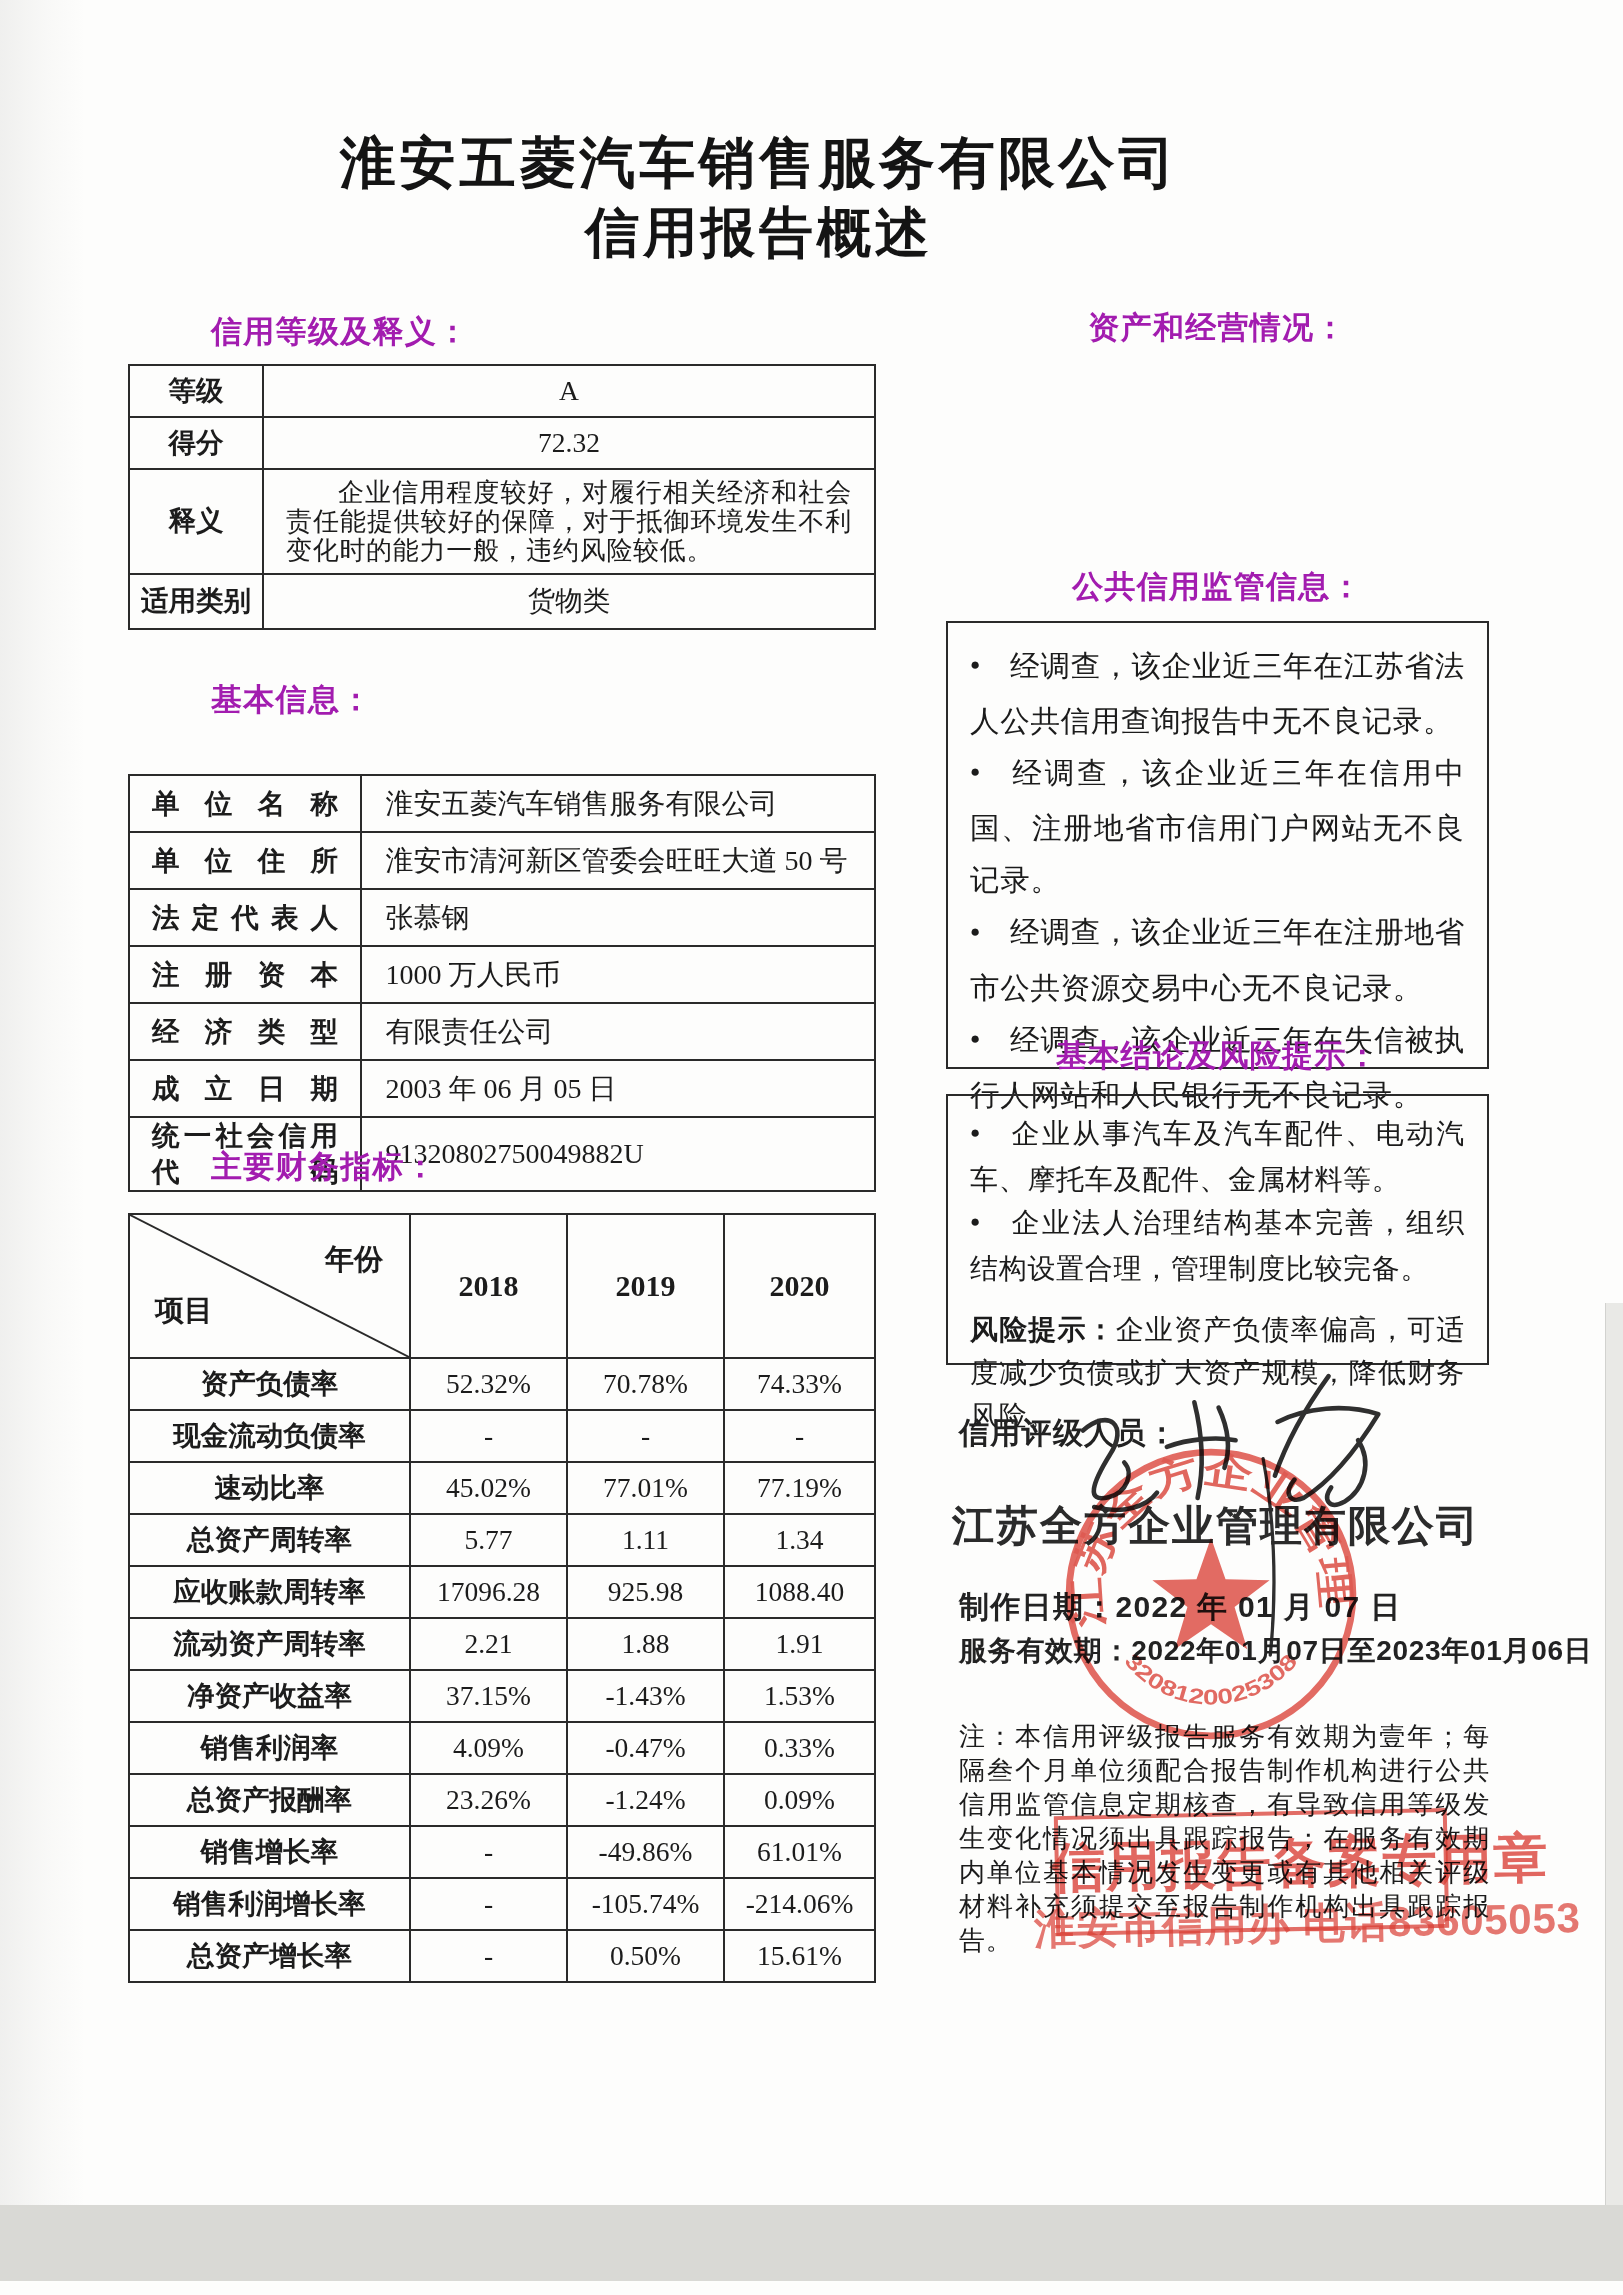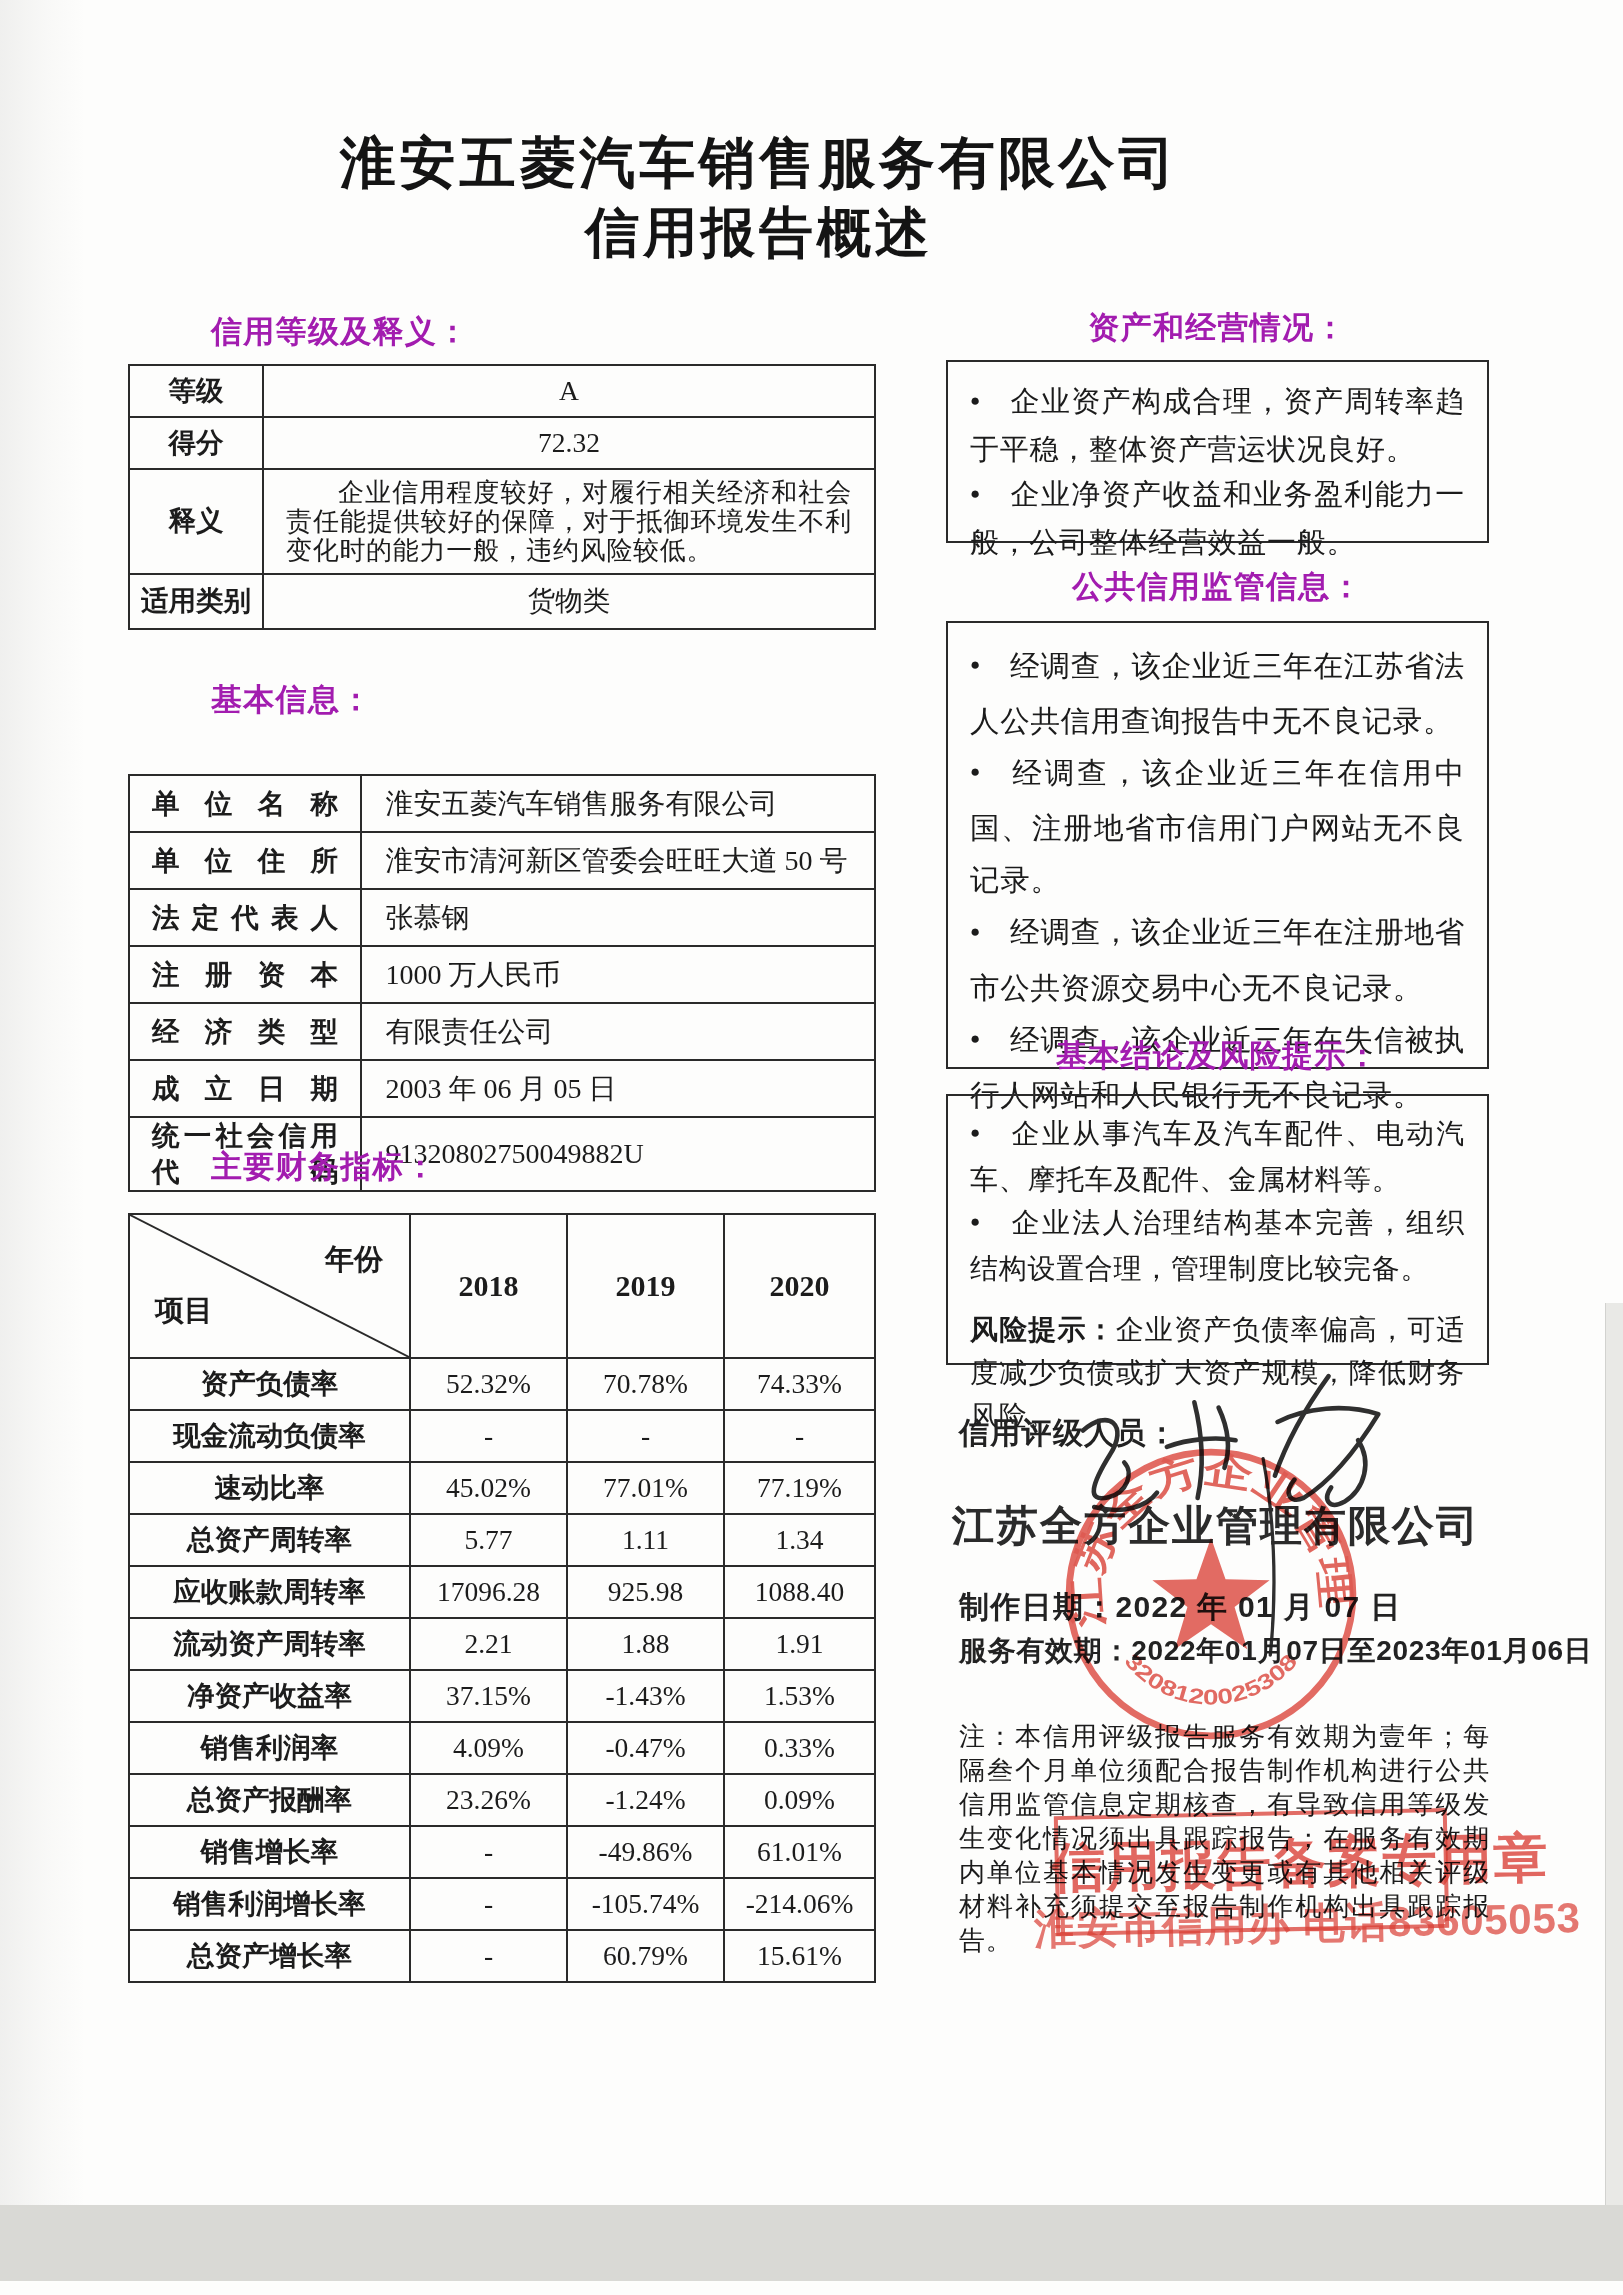--- a/index.html
+++ b/index.html
@@ -331,35 +331,27 @@
         <tr class="row">
           <td class="lbl">销售利润增长率</td>
           <td class="val">-</td>
           <td class="val">-105.74%</td>
           <td class="val">-214.06%</td>
         </tr>
 
         <tr class="row">
           <td class="lbl">总资产增长率</td>
           <td class="val">-</td>
-          <td class="val">60.79%</td>
+          <td class="val">0.50%</td>
           <td class="val">15.61%</td>
         </tr>
       </tbody>
   </table>
 
   <div class="sec-h right" style="top:309px;">资产和经营情况：</div>
-  <div class="info-box" id="box-assets">
-    <div>
-
-        <p><span class="blt">●</span><span>企业资产构成合理，资产周转率趋于平稳，整体资产营运状况良好。</span></p>
-
-        <p><span class="blt">●</span><span>企业净资产收益和业务盈利能力一般，公司整体经营效益一般。</span></p>
-      </div>
-  </div>
 
   <div class="sec-h right" style="top:568px;">公共信用监管信息：</div>
   <div class="info-box" id="box-public">
     <div>
 
         <p><span class="blt">●</span><span>经调查，该企业近三年在江苏省法人公共信用查询报告中无不良记录。</span></p>
 
         <p><span class="blt">●</span><span>经调查，该企业近三年在信用中国、注册地省市信用门户网站无不良记录。</span></p>
 
         <p><span class="blt">●</span><span>经调查，该企业近三年在注册地省市公共资源交易中心无不良记录。</span></p>

